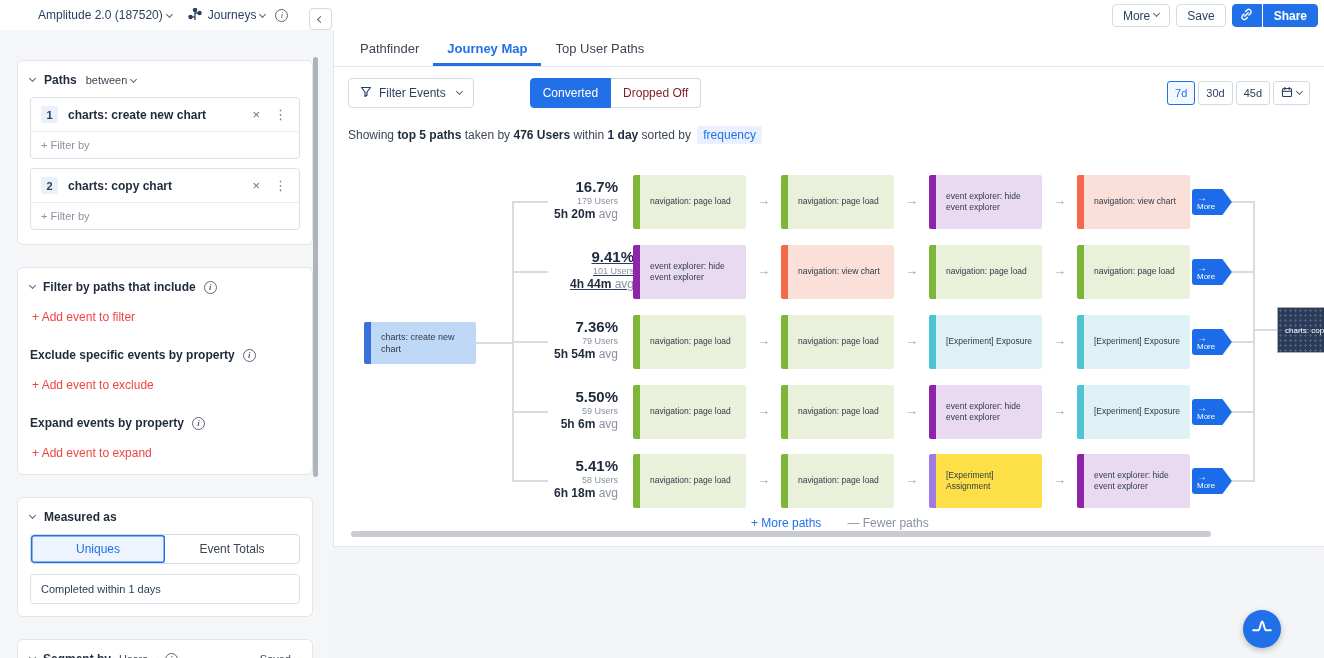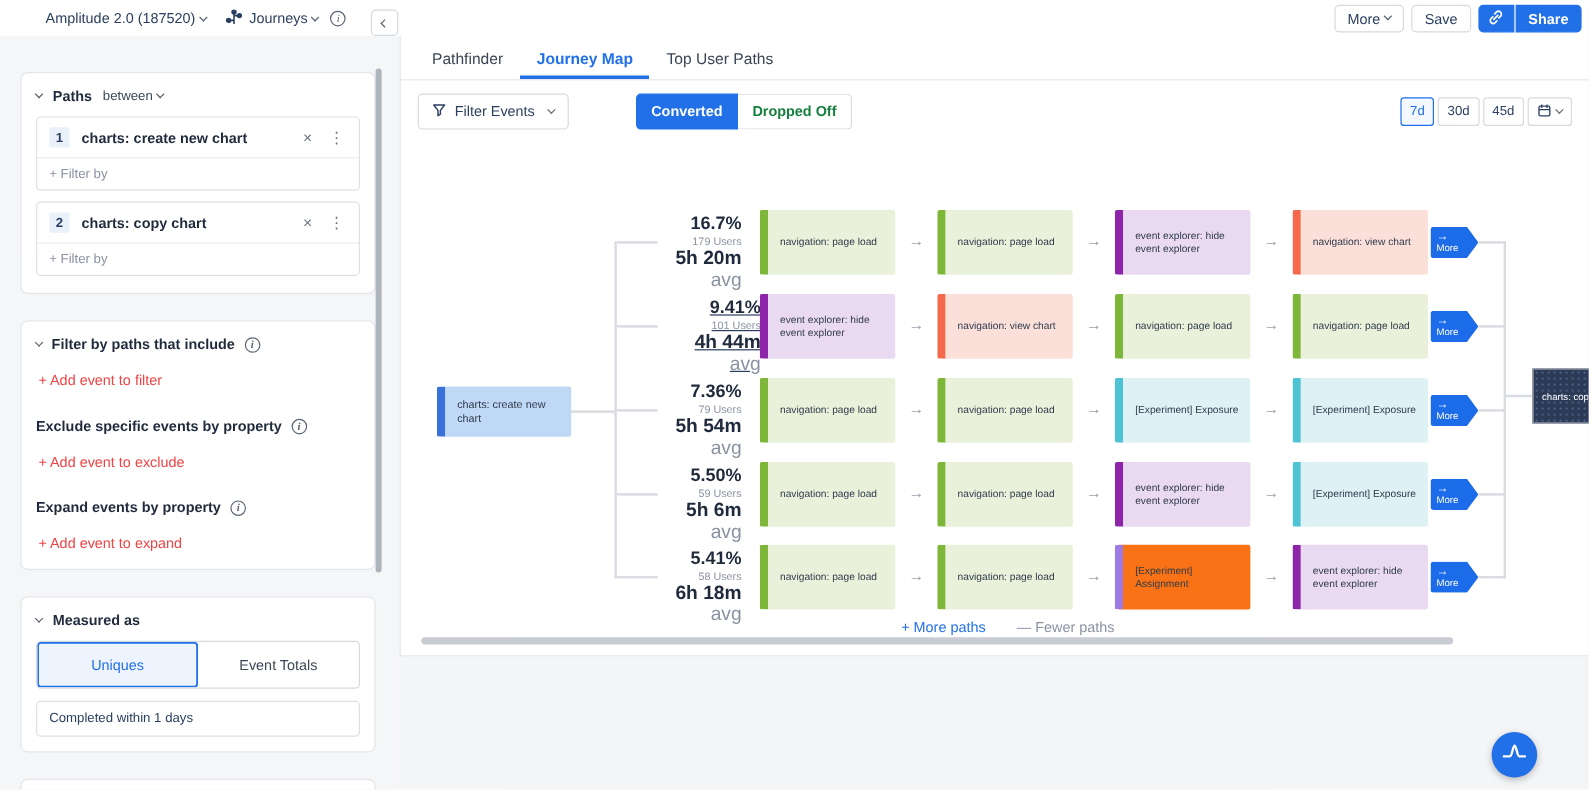--- a/index.html
+++ b/index.html
@@ -28,56 +28,56 @@
   .sub { font-size:11px; font-weight:normal; color:#3C4654; }
   .evbox { border:1px solid #DDE1E7; border-radius:4px; margin-bottom:9px; background:#fff;}
   .evrow { display:flex; align-items:center; gap:10px; padding:8px 10px; }
   .evnum { width:17px; height:17px; background:#EAF1FB; border-radius:2px; font-size:11px; font-weight:bold; color:#2A3F5F; display:flex; align-items:center; justify-content:center; }
   .evname { flex:1; font-size:12px; font-weight:bold; color:#1F2A3C; }
   .ic-x::before { content:"×"; } .ic-k::before { content:"⋮"; }
   .ic-x,.ic-k { color:#6B7280; font-size:13px; padding:0 2px; }
   .evfilter { border-top:1px solid #E8EBEF; padding:7px 10px; font-size:11px; color:#8A92A1; }
   .addlink { font-size:12px; color:#ef4444; margin:0 0 24px 2px; }
   .subhead { display:flex; align-items:center; gap:8px; font-size:12px; font-weight:bold; color:#1F2A3C; margin-bottom:16px; }
-  .seg2 { display:flex; border:1px solid #D5DAE0; border-radius:4px; height:40px; margin-bottom:10px; overflow:hidden;text-align:center; }
+  .seg2 { display:flex; border:1px solid #D5DAE0; border-radius:4px; height:30px; margin-bottom:10px; overflow:hidden;text-align:center; }
   .seg2 > div { flex:1; display:flex; align-items:center; justify-content:center; font-size:12px; color:#3C4654; }
   .seg2 .on { background:#EEF4FE; color:#2170E8; box-shadow:inset 0 0 0 1.5px #2170E8; border-radius:3px; }
   .completed { border:1px solid #DDE1E7; border-radius:4px; height:30px; display:flex; align-items:center; padding:0 10px; font-size:11px; color:#2A3F5F; }
   .seg-head { display:flex; align-items:center; gap:8px; font-size:12px; font-weight:bold; color:#1F2A3C; margin-bottom:10px;}
   .saved { margin-left:auto; font-weight:normal; font-size:11px; color:#3C4654; }
 
   
   .main { position:absolute; left:333px; top:30px; width:991px; height:517px; background:#fff; border-left:1px solid #E4E7EB; border-bottom:1px solid #E4E7EB; overflow:hidden; }
   .tabs { height:37px; border-bottom:1px solid #E4E7EB; display:flex; align-items:stretch; padding-left:12px; }
   .tab { padding:0 14px; font-size:13px; color:#3C4654; display:flex; align-items:center; }
   .tab.active { color:#2170E8; font-weight:bold; box-shadow:inset 0 -3px 0 #2170E8; }
   .controls { display:flex; align-items:center; padding:11px 10px 0 14px;gap:40px; }
   .fbtn { border:1px solid #D5DAE0; border-radius:4px; height:30px; padding:0 11px; display:inline-flex; align-items:center; gap:7px; font-size:12px; color:#2A3F5F; background:#fff;}
   .segtoggle { display:flex; margin-left:16px; height:30px; }
-  .segtoggle .t1 { background:#2170E8; color:#fff; font-weight:bold; border:1px solid #2170E8; border-radius:4px 0 0 4px; display:flex; align-items:center; padding:0 12px; font-size:12px;text-align:right;}
-  .segtoggle .t2 { background:#fff; color:#15803d; border:1px solid #D5DAE0; border-left:none; border-radius:0 4px 4px 0; display:flex; align-items:center; padding:0 12px; font-size:12px;font-weight:bold;}
+  .segtoggle .t1 { background:#2170E8; color:#fff; font-weight:normal; border:1px solid #2170E8; border-radius:4px 0 0 4px; display:flex; align-items:center; padding:0 12px; font-size:12px;text-align:right;}
+  .segtoggle .t2 { background:#fff; color:#7f1d1d; border:1px solid #D5DAE0; border-left:none; border-radius:0 4px 4px 0; display:flex; align-items:center; padding:0 12px; font-size:12px;}
   .ranges { margin-left:auto; display:flex; gap:3px; margin-right:4px; }
   .rng { border:1px solid #D5DAE0; border-radius:3px; height:24px; padding:0 7px; font-size:11px; color:#2A3F5F; display:flex; align-items:center; background:#fff;}
   .rng.on { border-color:#2170E8; color:#2170E8; background:#F3F8FE; }
   .showing { margin:20px 0 0 14px; font-size:12px; color:#3C4654; }
   .showing b { color:#1F2A3C; }
   .chip { background:#E8F1FD; color:#2170E8; border-radius:3px; padding:2px 6px; margin-left:3px;}
 
   
   .jlayer { position:absolute; left:0; top:0; width:991px; height:517px; pointer-events:none; }
   .jlayer * { pointer-events:auto; }
   .line { position:absolute; background:#D8DBDF; }
   .node { position:absolute; width:113px; height:54px; border-radius:2px; display:flex; align-items:center; padding:4px 8px 4px 10px; font-size:8.5px; color:#2F3A4A; line-height:1.35; }
   .startnode { left:30px; top:292px; width:112px; height:42px; font-size:9px; }
   .endnode { position:absolute; left:943px; top:277px; width:60px; height:46px; background:#2B3A55; border:1px solid #A8AEB8; color:#fff; font-size:8px; display:flex; align-items:center; padding-left:7px; overflow:hidden; white-space:nowrap;
     background-image:radial-gradient(#4A5E86 1px, transparent 1.2px); background-size:5px 5px; }
   .pblock { position:absolute; width:70px; text-align:right; }
   .pct { font-size:15px; font-weight:bold; color:#1F2A3C; display:block; }
   .pusers { font-size:9px; color:#8A92A1; margin-top:1px;}
-  .pavg { font-size:16px; color:#8A92A1; margin-top:1px;}
+  .pavg { font-size:12px; color:#8A92A1; margin-top:1px;}
   .pavg b { color:#1F2A3C; }
   .arrow { position:absolute; width:25px; text-align:center; font-size:13px; color:#97A0AB; }
   .arrow::before { content:"\2192"; }
   .morebtn { position:absolute; width:40px; height:26px; background:#1C6BE8; color:#fff; clip-path:polygon(0 0, 76% 0, 100% 50%, 76% 100%, 0 100%); display:flex; flex-direction:column; align-items:flex-start; justify-content:center; padding-left:5px; border-radius:3px; }
   .morebtn .ma { font-size:10px; line-height:8px; }
   .morebtn .ma::before { content:"\2192"; }
   .morebtn .ml { font-size:8px; line-height:9px; }
   .pathctl { position:absolute; left:417px; top:486px; display:flex; gap:26px; font-size:12px; }
   .morepaths { color:#2170E8; } .fewerpaths { color:#8A92A1; }
   .hscroll { position:absolute; left:17px; top:501px; width:860px; height:6px; background:#C9CCD2; border-radius:3px; }
@@ -228,20 +228,30 @@
               <rect x="1.5" y="2.5" width="9" height="8" rx="1"></rect>
               <line x1="3.8" y1="1" x2="3.8" y2="4"></line>
               <line x1="8.2" y1="1" x2="8.2" y2="4"></line>
               <line x1="1.5" y1="5.3" x2="10.5" y2="5.3"></line>
             </svg></span>
         <span class="chv"></span>
       </div>
     </div>
   </div>
 
+  <div class="showing">
+    <span>Showing</span>
+    <b>top 5 paths</b>
+    <span>taken by</span>
+    <b>476 Users</b>
+    <span>within</span>
+    <b>1 day</b>
+    <span>sorted by</span>
+    <span class="chip">frequency</span>
+  </div>
 
   <div class="jlayer">
 
     <div class="line" style="left:142px; top:312px; width:36px; height:2px;"></div>
     <div class="line" style="left:178px; top:171px; width:2px; height:281px;"></div>
     <div class="line" style="left:919px; top:171px; width:2px; height:281px;"></div>
     <div class="line" style="left:921px; top:299px; width:22px; height:2px;"></div>
 
     <div class="node startnode" id="start-node" style="background: rgb(191, 216, 245); border-left: 7px solid rgb(58, 112, 217);">
       <span>charts: create new chart</span>
@@ -362,21 +372,21 @@
           <div class="pavg"><b>6h 18m</b> avg</div>
         </div>
         <div class="node" style="left: 299px; top: 424px; background: rgb(233, 241, 218); border-left: 7px solid rgb(126, 182, 58);">
           <span>navigation: page load</span>
         </div>
         <div class="arrow" style="left: 417px; top: 442px;"></div>
         <div class="node" style="left: 447px; top: 424px; background: rgb(233, 241, 218); border-left: 7px solid rgb(126, 182, 58);">
           <span>navigation: page load</span>
         </div>
         <div class="arrow" style="left: 565px; top: 442px;"></div>
-        <div class="node" style="left: 595px; top: 424px; background: #f97316; border-left: 7px solid rgb(157, 123, 227);">
+        <div class="node" style="left: 595px; top: 424px; background: #fde047; border-left: 7px solid rgb(157, 123, 227);">
           <span>[Experiment] Assignment</span>
         </div>
         <div class="arrow" style="left: 713px; top: 442px;"></div>
         <div class="node" style="left: 743px; top: 424px; background: rgb(233, 218, 242); border-left: 7px solid rgb(142, 36, 170);">
           <span>event explorer: hide event explorer</span>
         </div>
         <div class="morebtn" style="left: 858px; top: 438px;">
           <span class="ma"></span>
           <span class="ml">More</span>
         </div>

